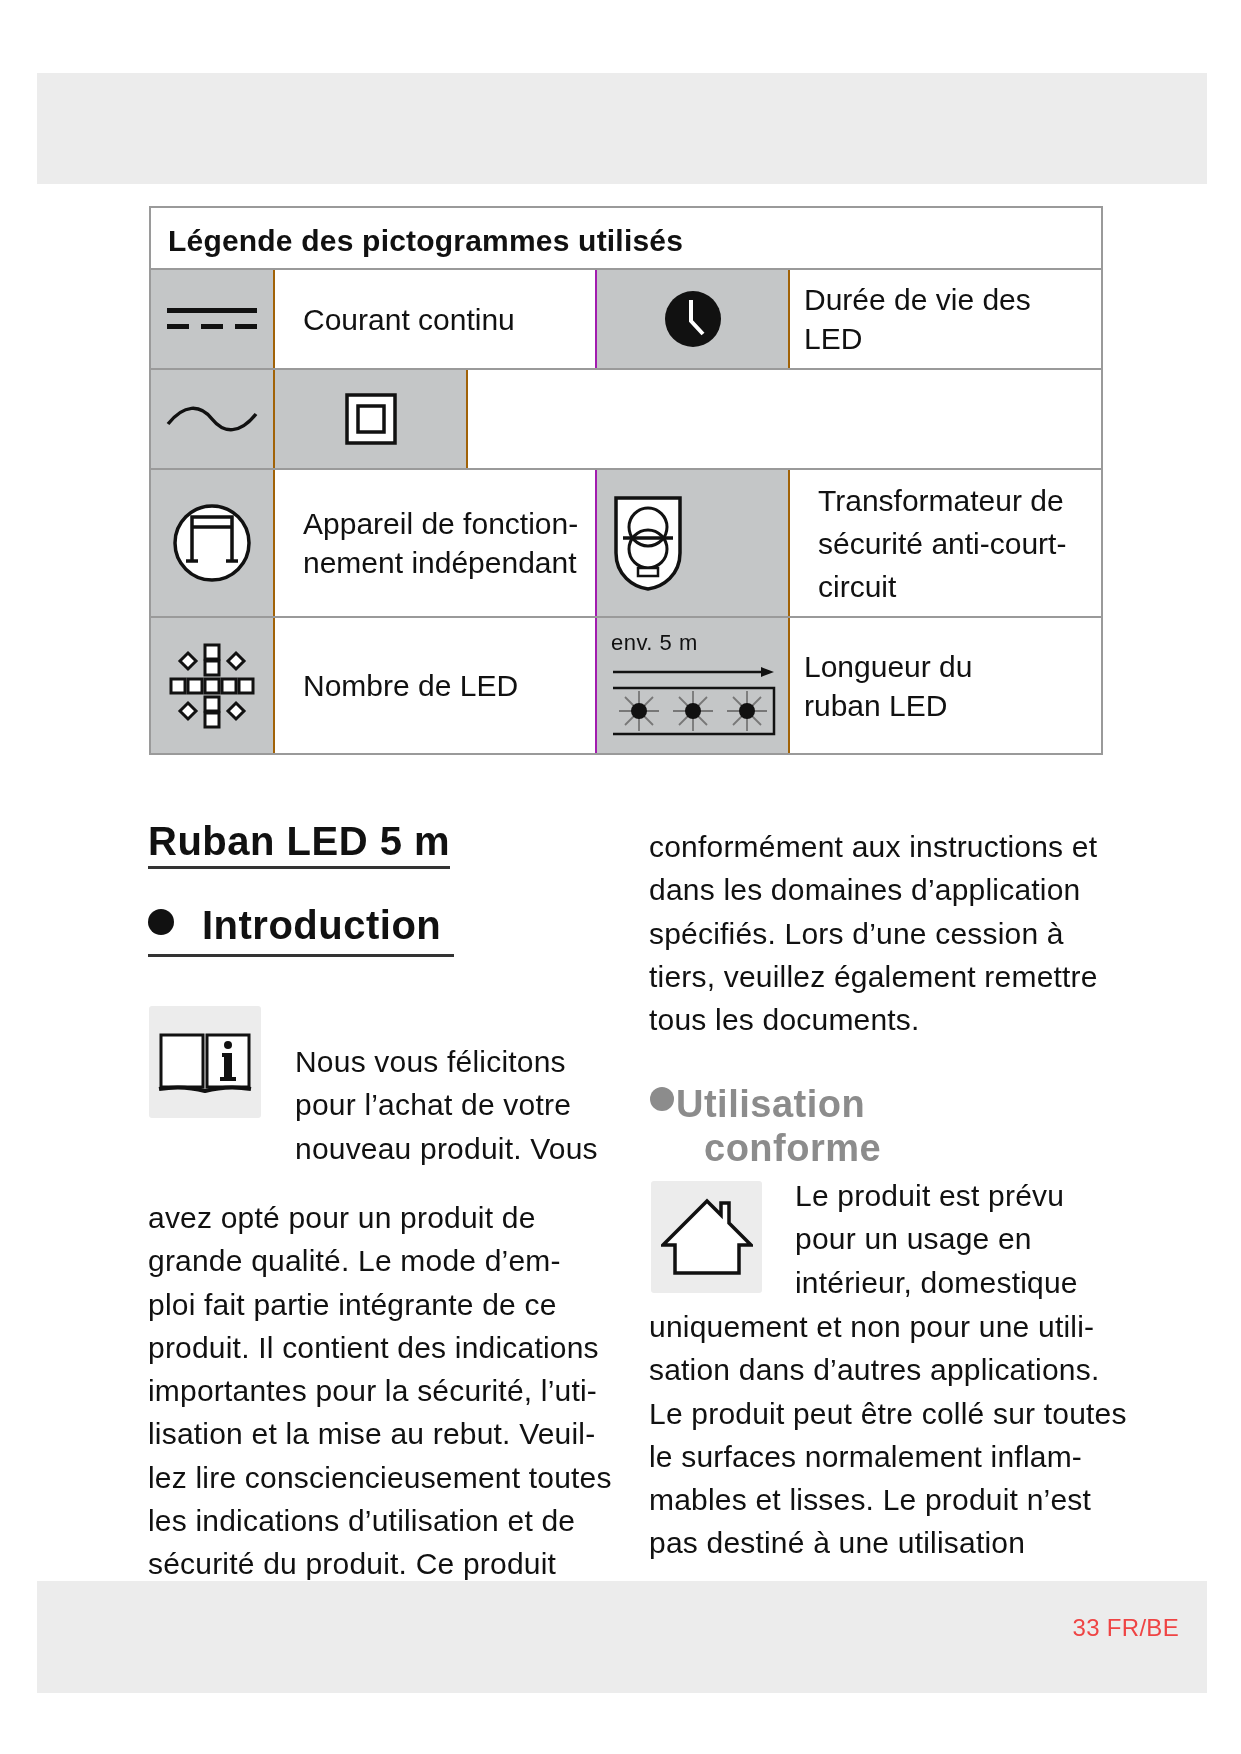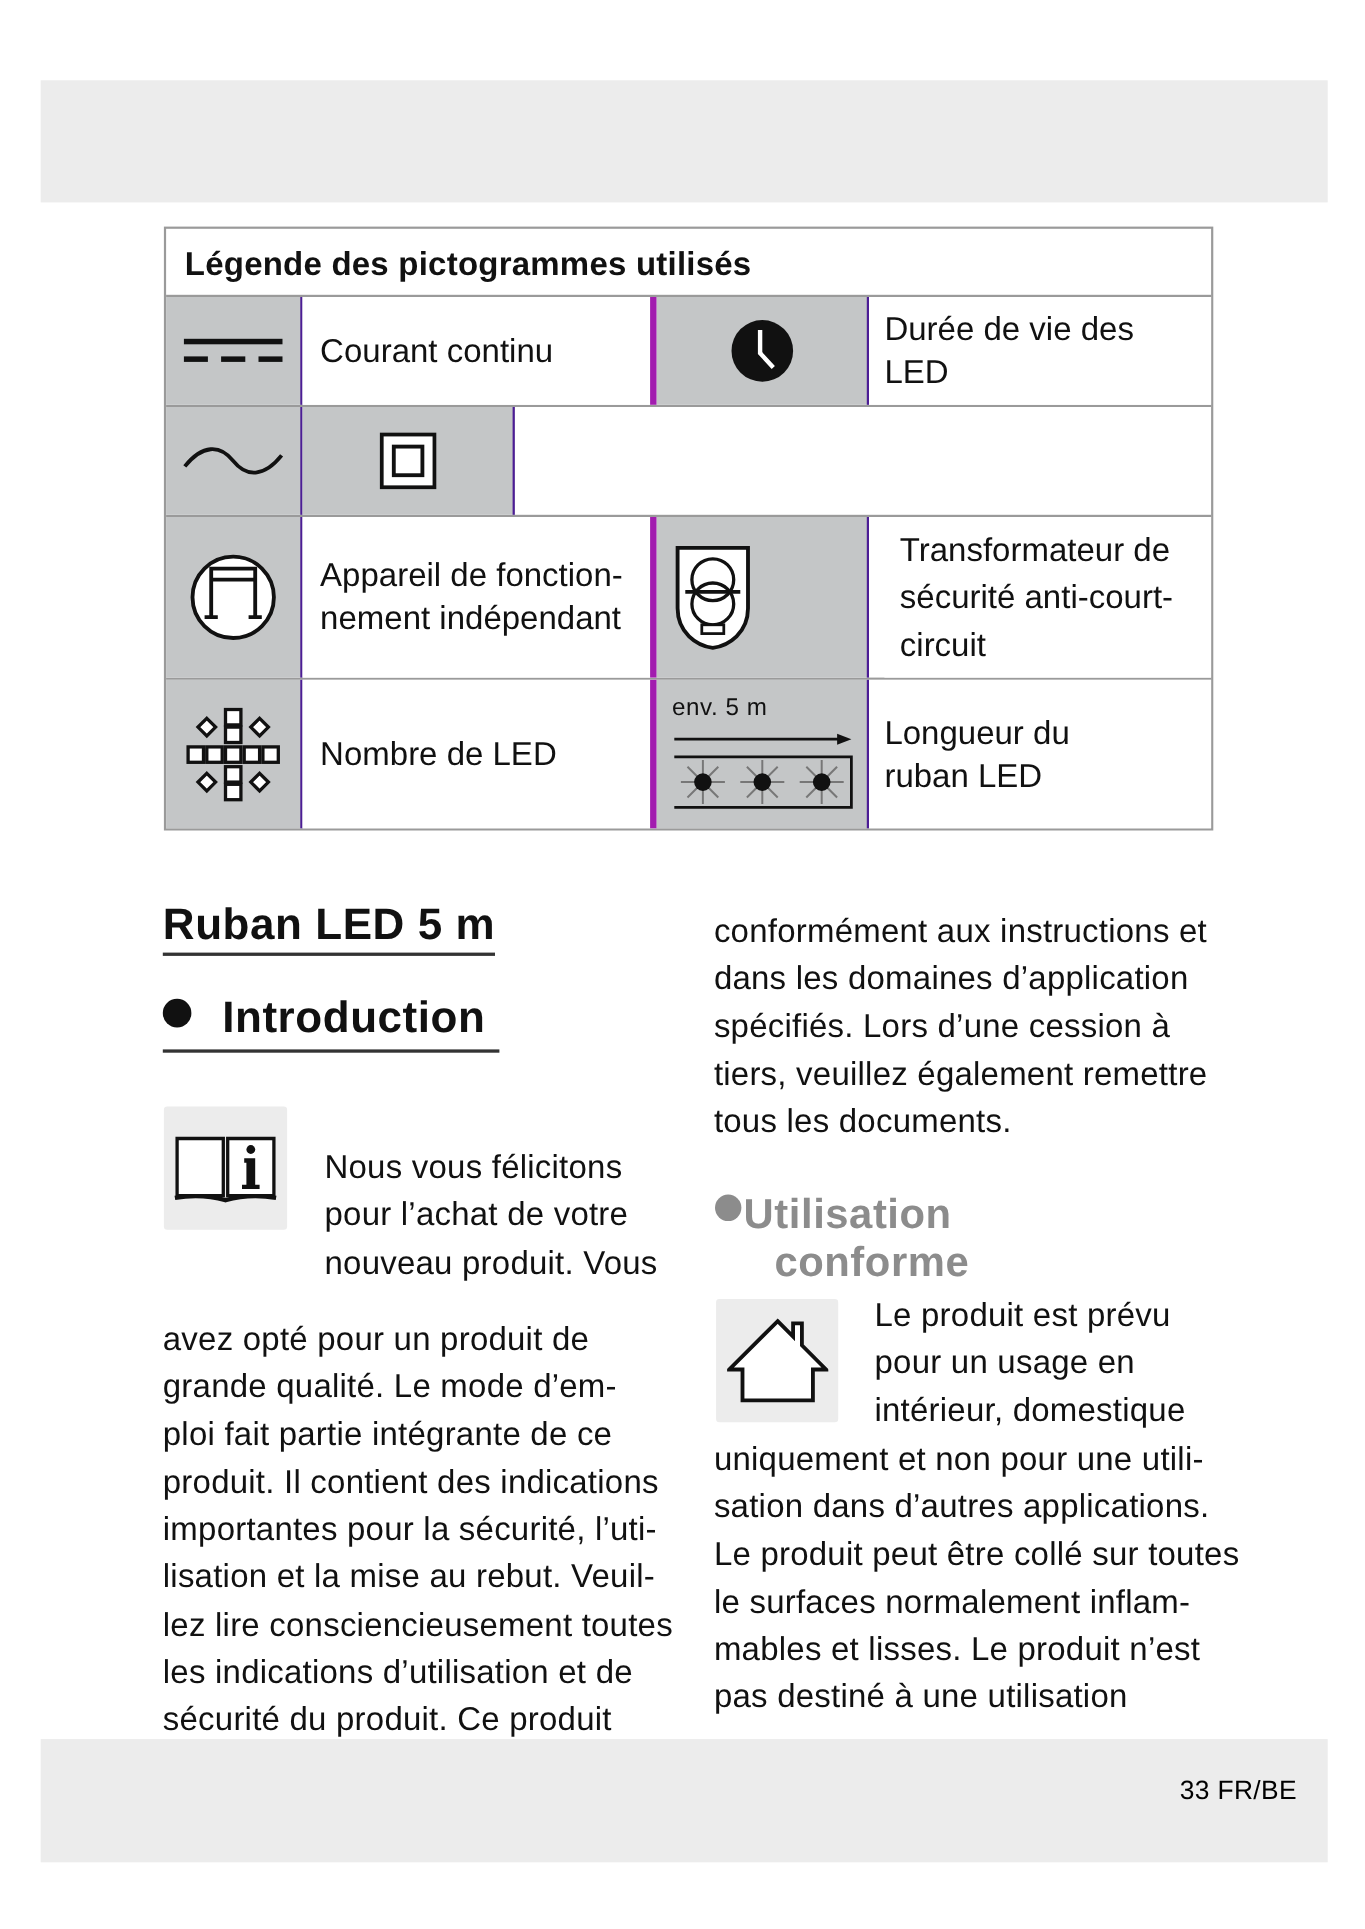--- a/index.html
+++ b/index.html
@@ -7,43 +7,43 @@
       width: 1241px; height: 1754px; position: relative; overflow: hidden;
       background: #ffffff;
       font-family: "Liberation Sans", "DejaVu Sans", sans-serif;
       color: #111;
     }
     .band { position: absolute; left: 37px; width: 1170px; background: #ececec; }
     .band.top { top: 73px; height: 111px; }
     .band.bottom { top: 1581px; height: 112px; }
     .page-num {
       position: absolute; right: 62px; top: 1614px;
-      font-size: 24px; letter-spacing: 0.3px; color: #000000;
+      font-size: 24px; letter-spacing: 0.3px; color: #ef4444;
     }
 
     
     .legend {
       position: absolute; left: 149px; top: 206px; width: 954px;
       border: 2px solid #9a9a9a; box-sizing: border-box; background: #fff;
     }
     .legend-title {
       height: 62px; box-sizing: border-box; padding: 16px 15px 0 17px;
       font-size: 30px; font-weight: bold; letter-spacing: 0.2px;
       border-bottom: 2px solid #9a9a9a;
     }
     .legend-row { display: flex; border-bottom: 2px solid #9a9a9a; }
     .legend-row:last-child { border-bottom: none; }
     .icell {
-      width: 124px; background: #c4c6c7; border-right: 2px solid #4c1d95;
+      width: 124px; background: #c4c6c7; border-right: 2px solid #a16207;
       display: flex; align-items: center; justify-content: center; box-sizing: border-box;
     }
     .icell.wide { width: 193px; }
     .tcell {
-      background: #fff; border-right: 6px solid #a21caf;
-      padding-left: 16px; display: flex; align-items: center;
+      background: #fff; border-right: 2px solid #a21caf;
+      padding-left: 28px; display: flex; align-items: center;
       font-size: 30px; line-height: 39px; box-sizing: border-box;
     }
     .tcell.left { width: 322px; }
     .tcell.right { flex: 1; border-right: none; padding-left: 14px; }
     .r1 { height: 98px; } .r2 { height: 98px; } .r3 { height: 146px; } .r4 { height: 135px; }
     .r3 .tcell.right { line-height: 43px; margin-left: 14px; }
     .len-cell { flex-direction: column; align-items: flex-start; justify-content: flex-start; padding: 12px 0 0 14px; }
     .len-label { font-size: 22px; letter-spacing: 0.5px; }
 
     

